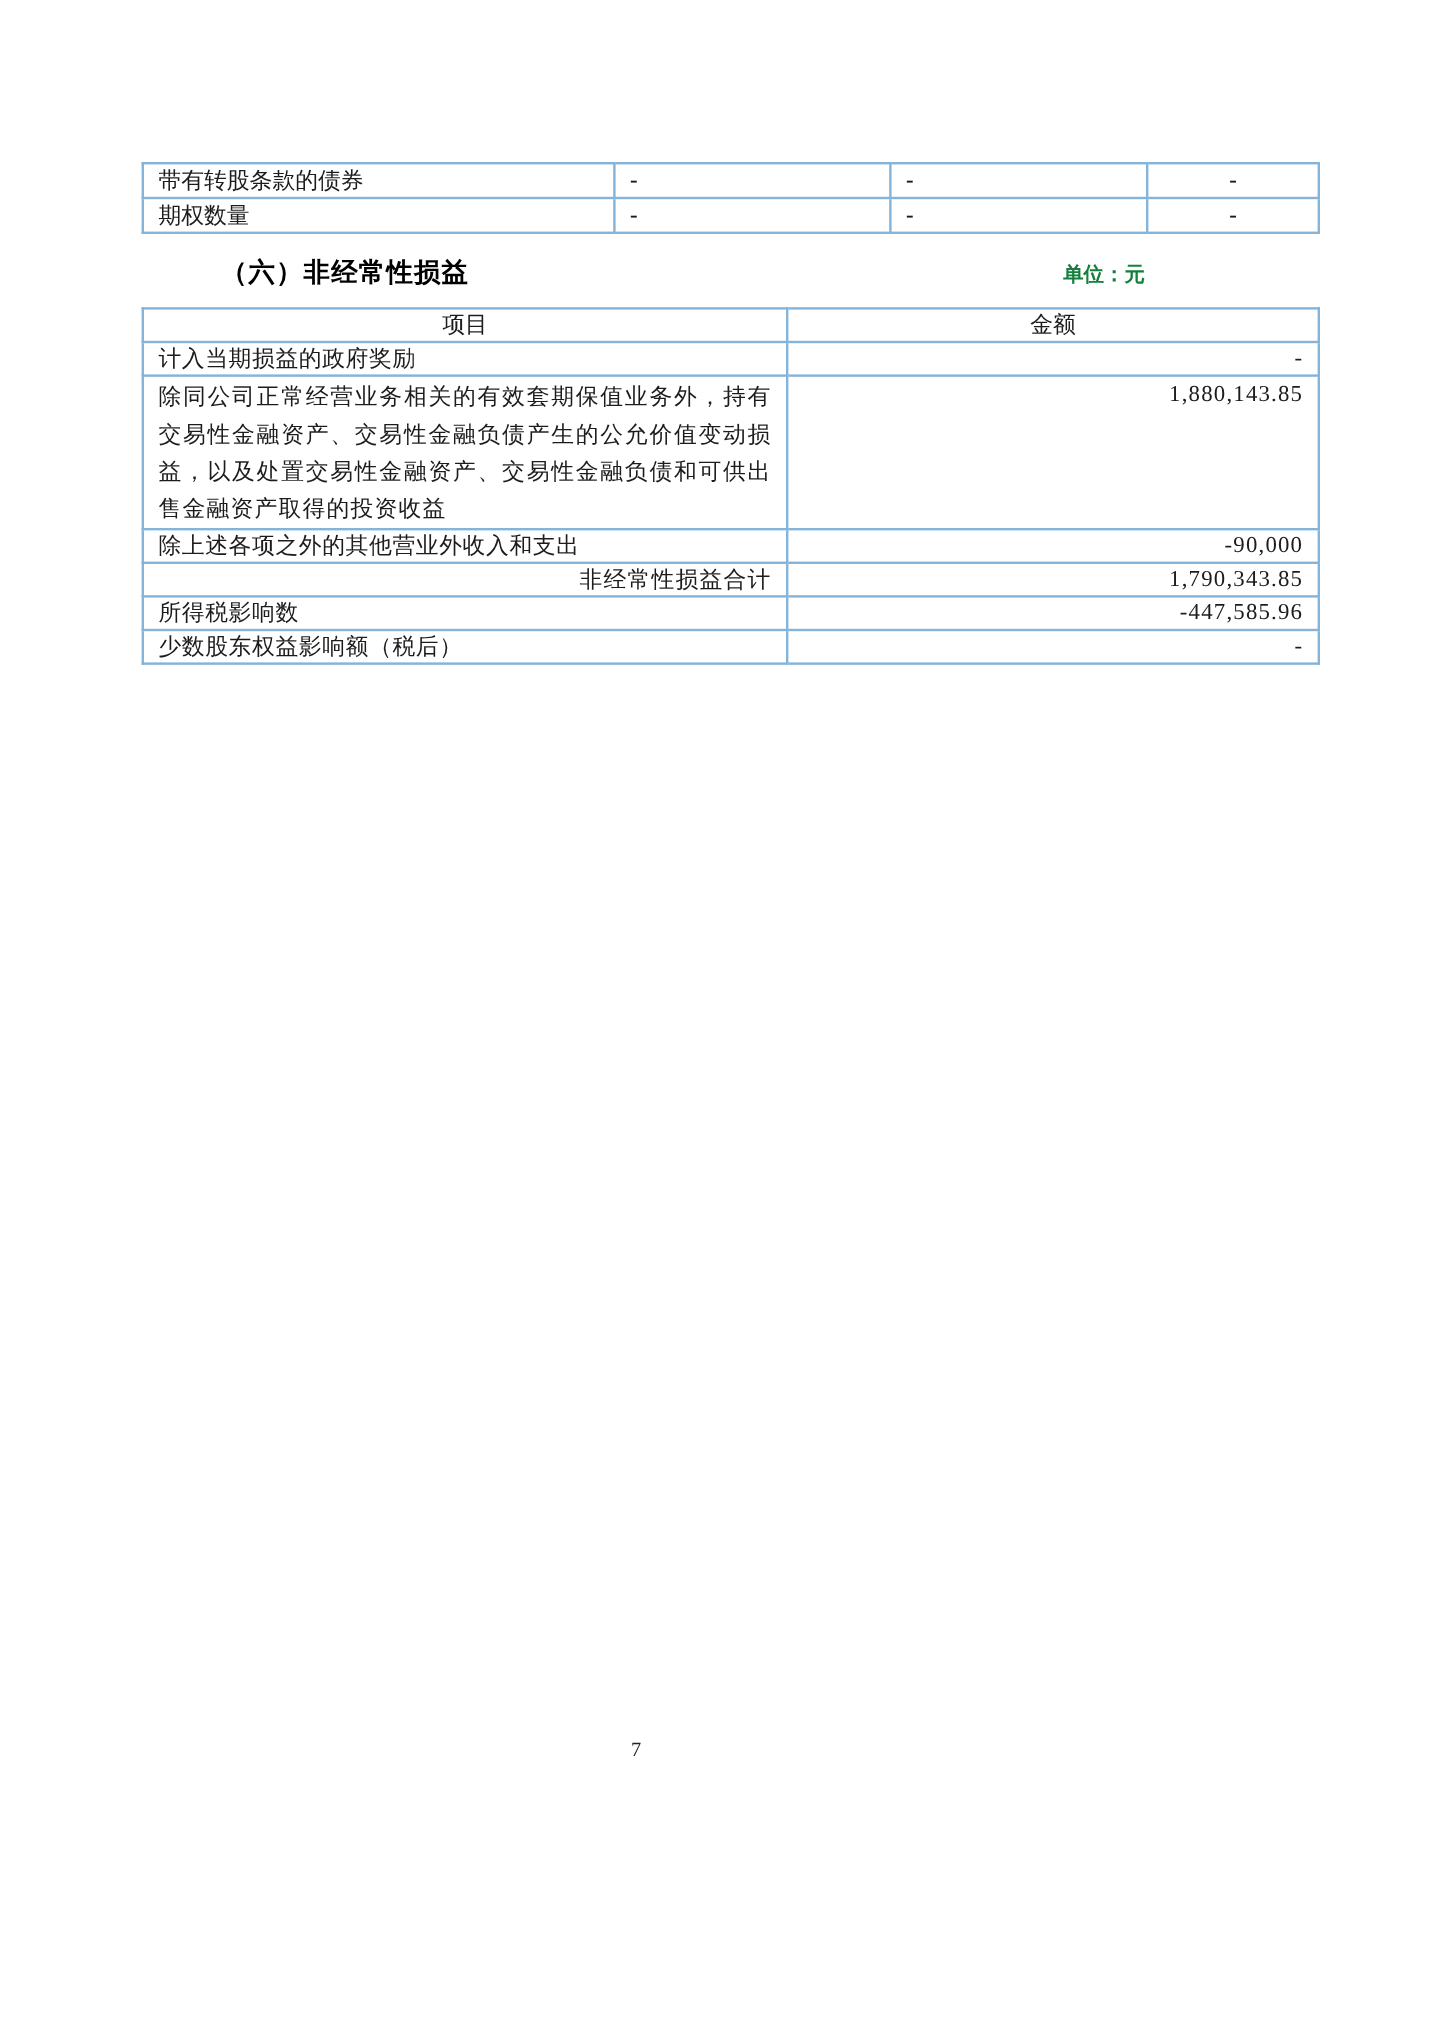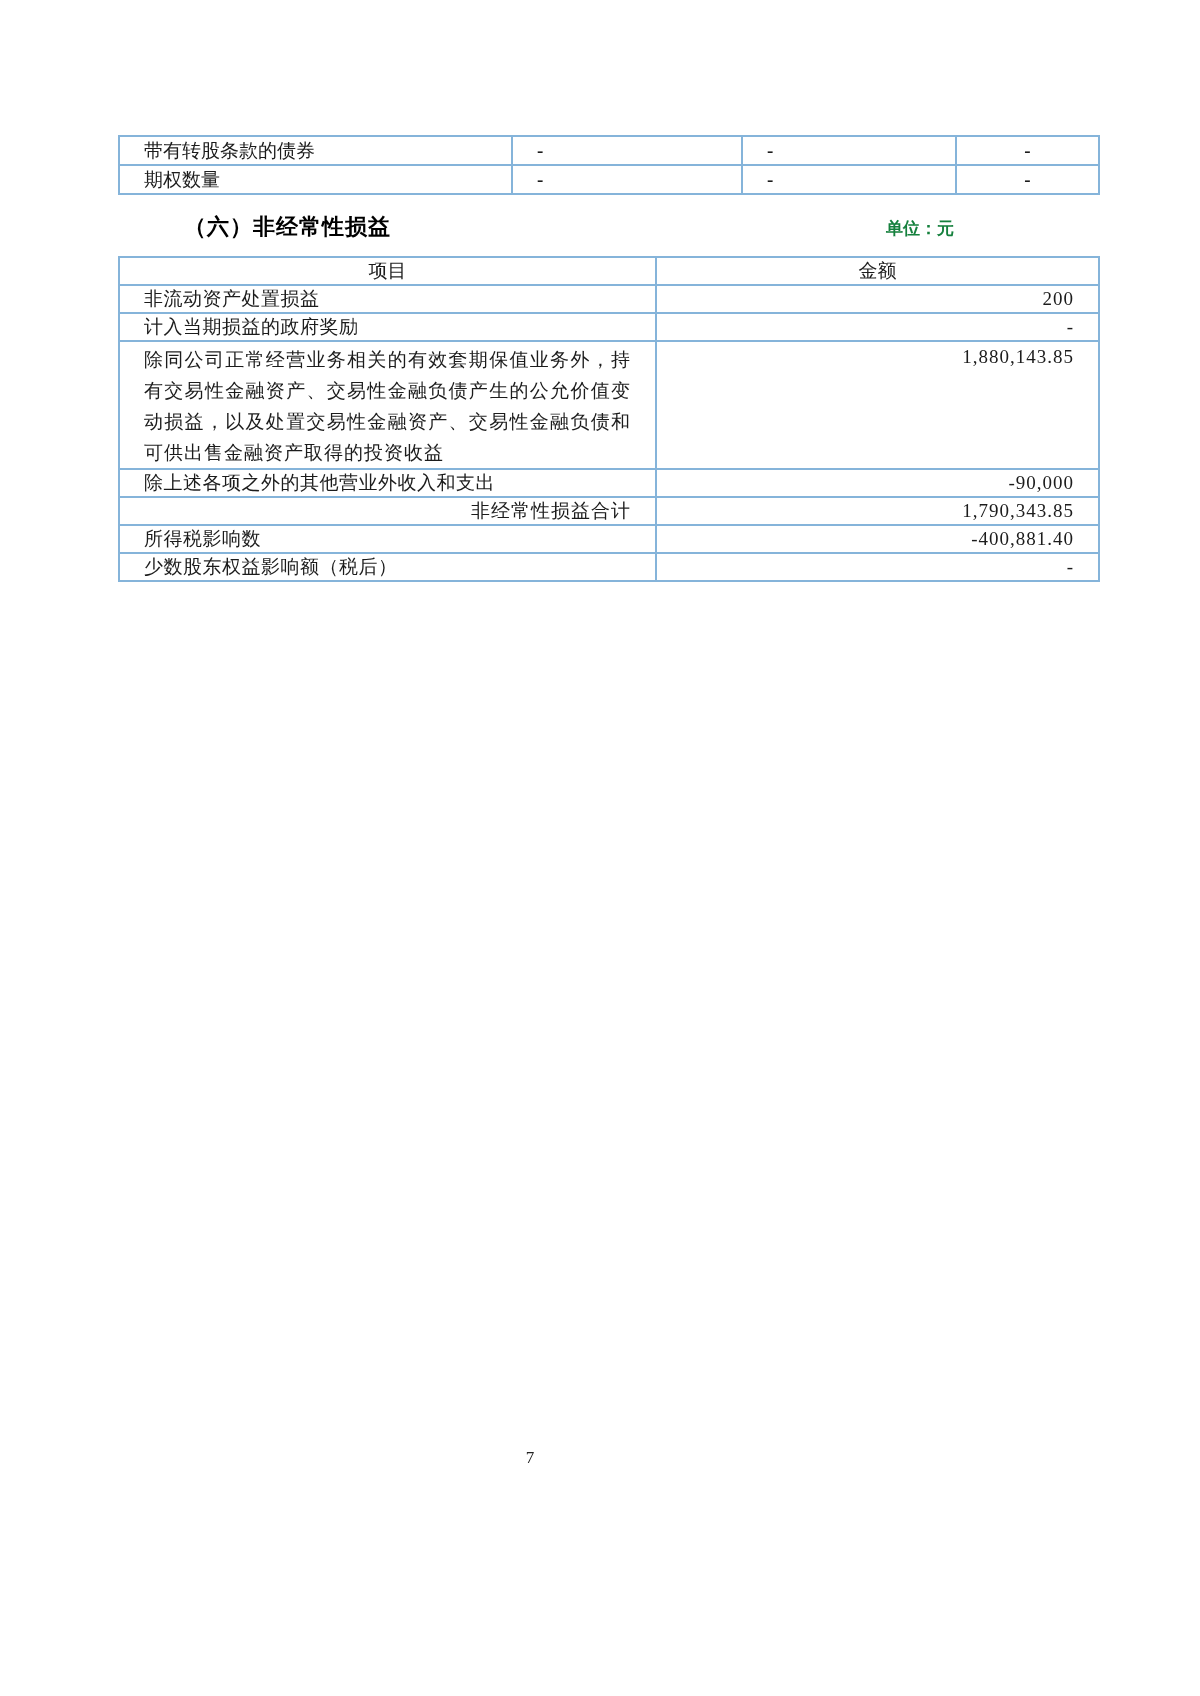--- a/index.html
+++ b/index.html
@@ -9,21 +9,21 @@
     background:#ffffff;
     font-family:"Liberation Serif","DejaVu Serif",serif;
     color:#1c1c1c;
     overflow:hidden;
   }
   table{border-collapse:collapse;table-layout:fixed;}
   td,th{
     border:2px solid #85b4da;
     font-size:19px;
     font-weight:normal;
-    padding:0 24px;
+    padding:0 12px;
     overflow:hidden;
   }
   
   #top-table{position:absolute;left:118px;top:135px;width:980px;}
   #top-table td{height:27px;vertical-align:middle;}
   #top-table td.lbl{text-align:left;}
   #top-table td.dash-left{text-align:left;font-weight:bold;}
   #top-table td.dash-center{text-align:center;font-weight:bold;}
   
   #section-title{
@@ -100,42 +100,38 @@
     <colgroup>
       <col style="width:537px">
         <col style="width:443px">
     </colgroup>
     <tbody>
         <tr class="sm">
       <td class="head">项目</td>
       <td class="head">金额</td>
     </tr>
     <tr class="sm">
-      <td class="lbl">非流动资产处置损益</td>
-      <td class="amt">200</td>
-    </tr>
-    <tr class="sm">
       <td class="lbl">计入当期损益的政府奖励</td>
       <td class="amt">-</td>
     </tr>
     <tr class="tall">
       <td class="lbl">除同公司正常经营业务相关的有效套期保值业务外，持有交易性金融资产、交易性金融负债产生的公允价值变动损益，以及处置交易性金融资产、交易性金融负债和可供出售金融资产取得的投资收益</td>
       <td class="amt">1,880,143.85</td>
     </tr>
     <tr class="sm">
       <td class="lbl">除上述各项之外的其他营业外收入和支出</td>
       <td class="amt">-90,000</td>
     </tr>
     <tr class="sm">
       <td class="total-lbl">非经常性损益合计</td>
       <td class="amt">1,790,343.85</td>
     </tr>
     <tr class="sm">
       <td class="lbl">所得税影响数</td>
-      <td class="amt">-400,881.40</td>
+      <td class="amt">-447,585.96</td>
     </tr>
     <tr class="sm">
       <td class="lbl">少数股东权益影响额（税后）</td>
       <td class="amt">-</td>
     </tr>
   </tbody>
     </table>
 
   <div id="page-number">7</div>
 

